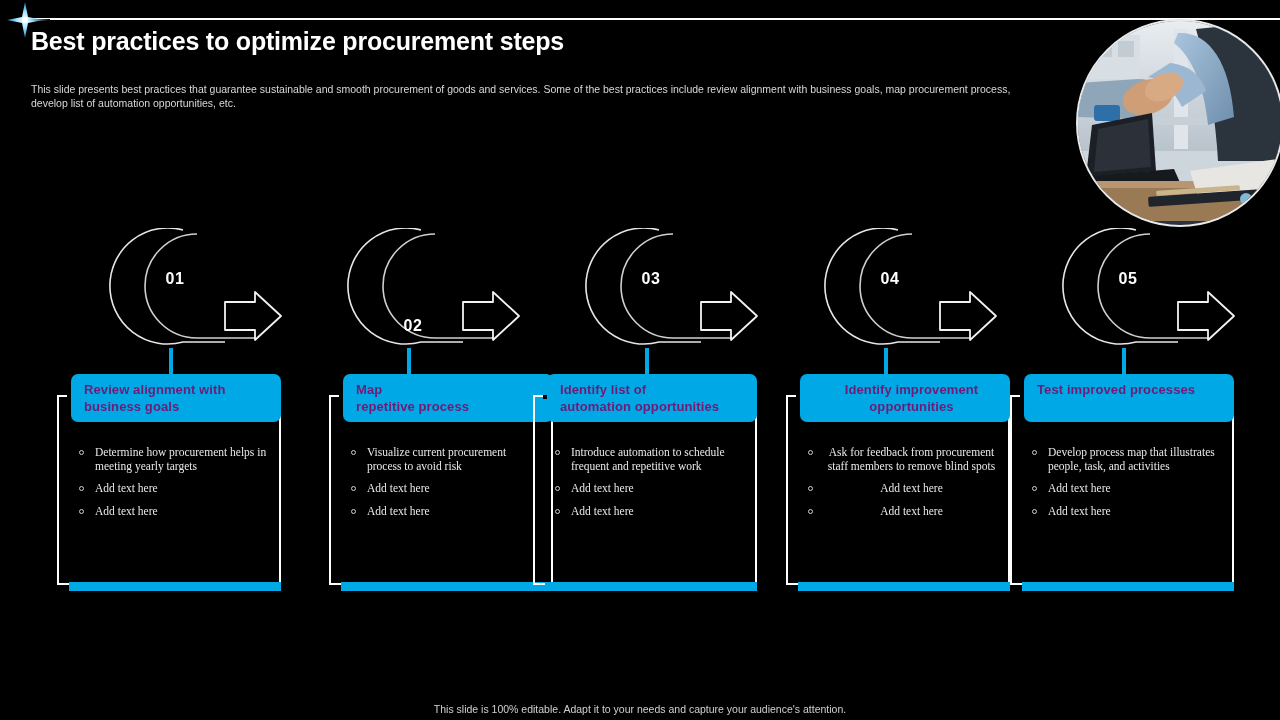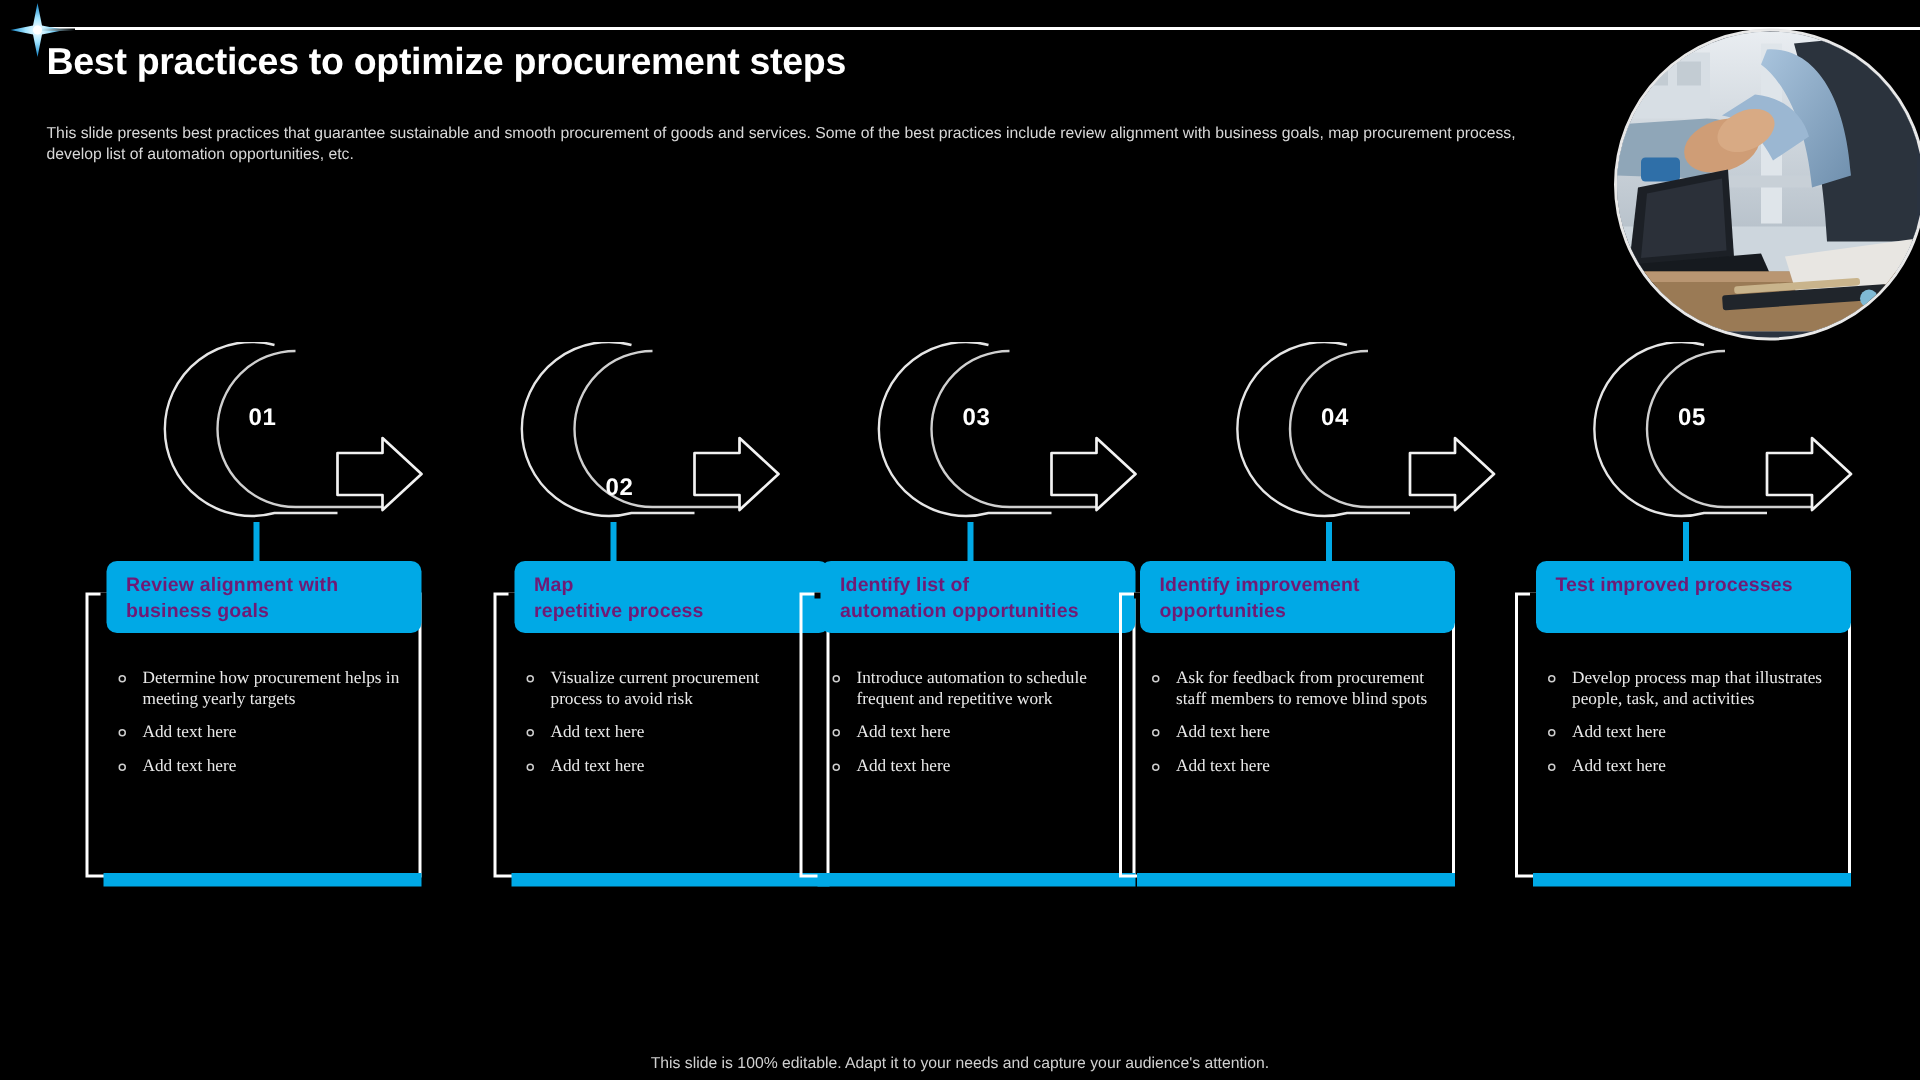--- a/index.html
+++ b/index.html
@@ -310,21 +310,21 @@
       <div class="card-bottom-bar" style="background:#00A9E6"></div>
       </div>
       <div class="step-arrow" style="left: 820px;">
       <svg width="180" height="120" viewBox="0 0 180 120">
         <path d="M92,6 A52,52 0 1 0 92,110 L150,110" fill="none" stroke="#cfcfcf" stroke-width="1.6"></path>
         <path d="M78,2 A58,58 0 1 0 78,114 L120,114" fill="none" stroke="#e6e6e6" stroke-width="1.6"></path>
         <path d="M120,74 L150,74 L150,64 L176,88 L150,112 L150,102 L120,102 Z" fill="none" stroke="#f2f2f2" stroke-width="1.8" stroke-linejoin="round"></path>
       </svg></div>
       <div class="step-num" style="left: 830px;">04</div>
       <div class="connector" style="left: 884px; background: rgb(0, 169, 230);"></div>
-      <div class="card" style="left: 746px;">
+      <div class="card" style="left: 786px; text-align: center;">
       <div class="card-frame-mask"></div>
       <div class="banner" style="background:#00A9E6">
         <span>Identify improvement</span><br><span>opportunities</span>
       </div>
       <div class="bullets">
           <div class="bullet">Ask for feedback from procurement staff members to remove blind spots</div>
           <div class="bullet">Add text here</div>
           <div class="bullet">Add text here</div>
         </div>
       <div class="card-bottom-bar" style="background:#00A9E6"></div>

